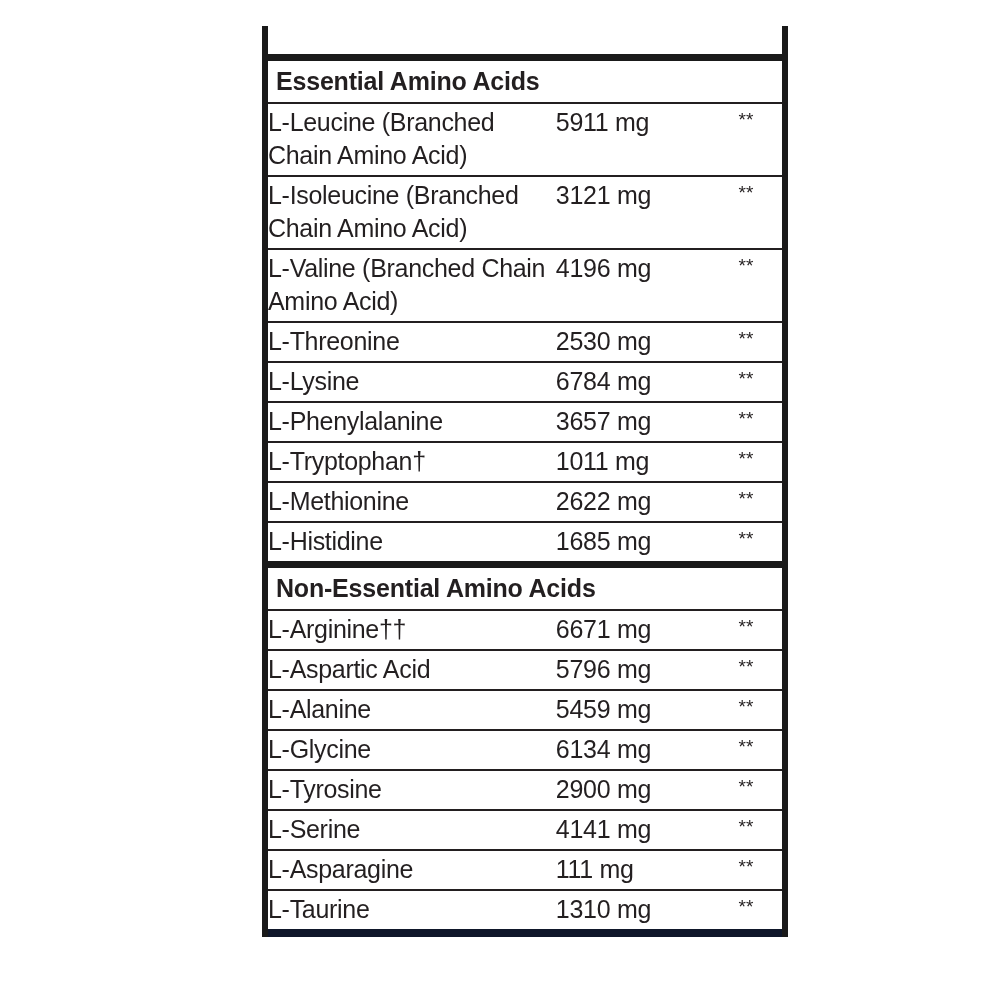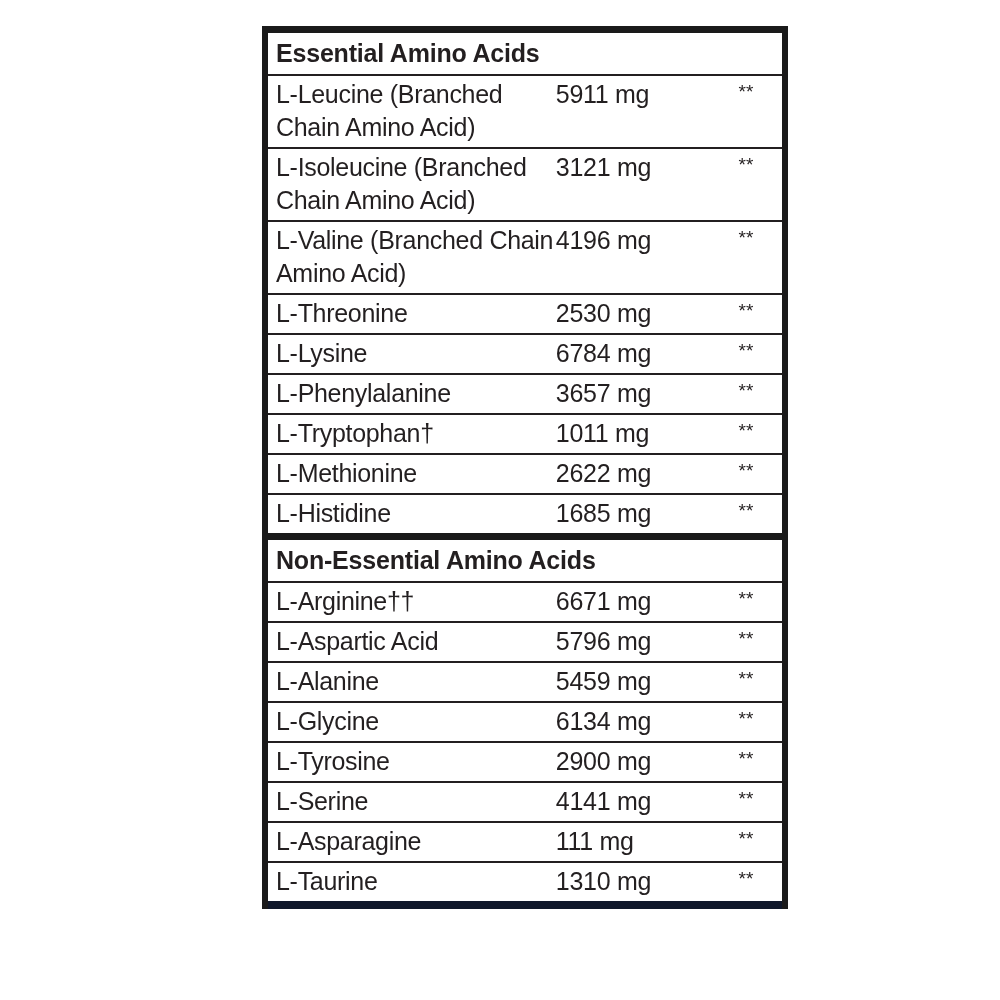--- a/index.html
+++ b/index.html
@@ -27,20 +27,21 @@
     box-sizing: border-box;
     border-left: 6px solid #1a1a1a;
     border-right: 6px solid #1a1a1a;
     color: #231f20;
   }
 
   table.facts {
     width: 100%;
     border-collapse: collapse;
     table-layout: fixed;
+    margin-top: 28px;
   }
 
   table.facts td {
     vertical-align: top;
     padding: 0;
   }
 
   
   col.c-name   { width: 56%; }
   col.c-amount { width: 30%; }
@@ -60,21 +61,21 @@
   }
 
   
   tr.nutrient > td {
     border-top: 2px solid #231f20;
     font-size: 25px;
     line-height: 33px;
     padding: 2px 0 3px 0;
   }
   tr.nutrient td.name {
-    padding-left: 8px;
+    padding-left: 0;
     letter-spacing: -0.3px;
   }
   tr.nutrient td.amount {
     padding-right: 2px;
     white-space: nowrap;
     letter-spacing: -0.3px;
   }
   tr.nutrient td.dv {
     text-align: center;
     font-size: 19px;

